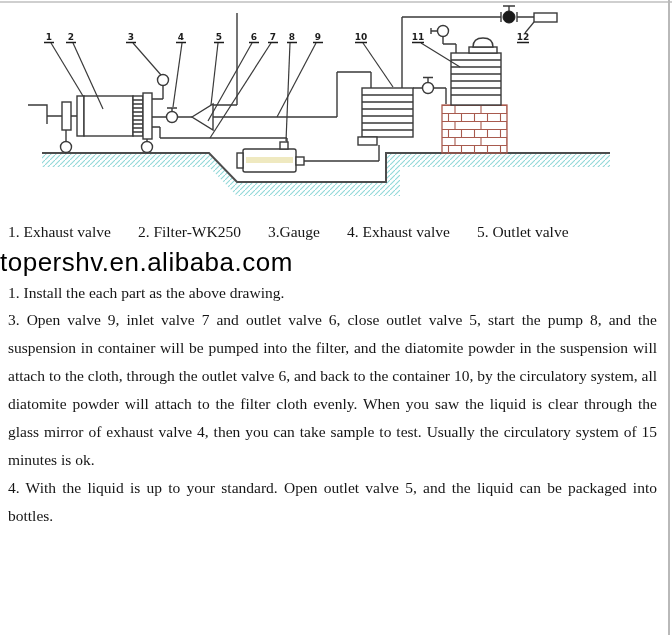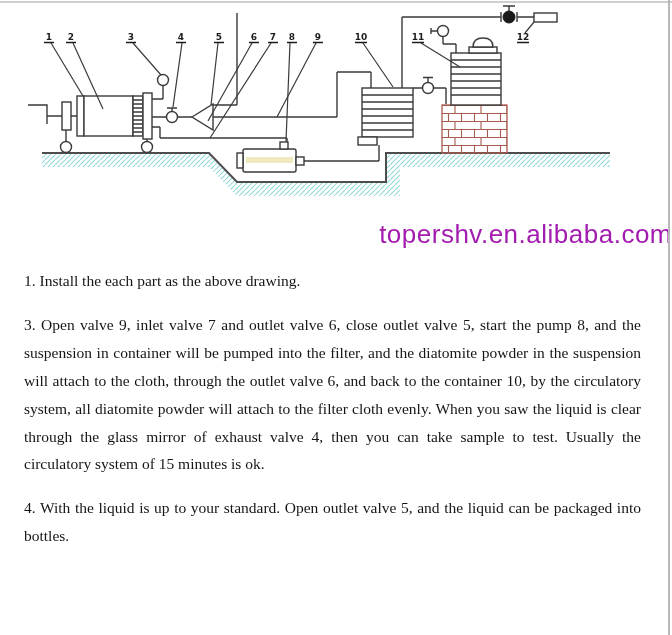--- a/index.html
+++ b/index.html
@@ -14,29 +14,29 @@
   .border-top{position:absolute;top:1px;left:0;width:672px;height:0;border-top:2px solid #cfcfcf;}
   .border-right{position:absolute;top:0;right:2px;width:0;height:635px;border-right:2px solid #b9b9b9;}
   .diagram{position:relative;width:672px;height:208px;}
   .diagram svg{display:block;}
 
   .parts{padding:10px 8px 0 8px;font-size:15.5px;}
   .prow{line-height:27.5px;white-space:nowrap;}
   .prow span{margin-right:27px;}
 
   .watermark{
-    text-align:right;
+    text-align:left;
     font-family:"Liberation Sans",sans-serif;
     font-size:26px;line-height:30px;
-    color:#a21caf;letter-spacing:0.5px;
+    color:#000000;letter-spacing:0.5px;
     margin-top:1px;
   }
 
   .instructions{padding:2px 15px 0 8px;font-size:15.5px;line-height:27.9px;text-align:justify;}
-  .instructions p{margin:16px;}
+  .instructions p{margin:0;}
 
   
   .ln{stroke:#3a3a3a;stroke-width:1.4;fill:none;}
   .fillw{fill:#ffffff;stroke:#3a3a3a;stroke-width:1.4;}
   .num{font-family:"DejaVu Sans",sans-serif;font-size:9px;font-weight:700;fill:#1c1c1c;}
 </style>
 </head>
 <body>
 
 <div class="page">
@@ -165,20 +165,23 @@
         <text class="num" x="292" y="40" text-anchor="middle">8</text>
         <text class="num" x="318" y="40" text-anchor="middle">9</text>
         <text class="num" x="361" y="40" text-anchor="middle">10</text>
         <text class="num" x="418" y="40" text-anchor="middle">11</text>
         <text class="num" x="523" y="40" text-anchor="middle">12</text>
       </g>
     </svg>
   </div>
 
   <div class="parts">
+    <div class="prow">
+      <span>1. Exhaust valve</span><span>2. Filter-WK250</span><span>3.Gauge</span><span>4. Exhaust valve</span><span>5. Outlet valve</span>
+    </div>
   </div>
 
   <div class="watermark">topershv.en.alibaba.com</div>
 
   <div class="instructions">
     <p>1.  Install the each part as the above drawing.</p>
     <p>3. Open valve 9, inlet valve 7 and outlet valve 6, close outlet valve 5, start the pump 8, and the suspension in container will be pumped into the filter, and the diatomite powder in the suspension will attach to the cloth, through the outlet valve 6, and back to the container 10, by the circulatory system, all diatomite powder will attach to the filter cloth evenly. When you saw the liquid is clear through the glass mirror of exhaust valve 4, then you can take sample to test. Usually the circulatory system of 15 minutes is ok.</p>
     <p>4. With the liquid is up to your standard. Open outlet valve 5, and the liquid can be packaged into bottles.</p>
   </div>
 </div>

